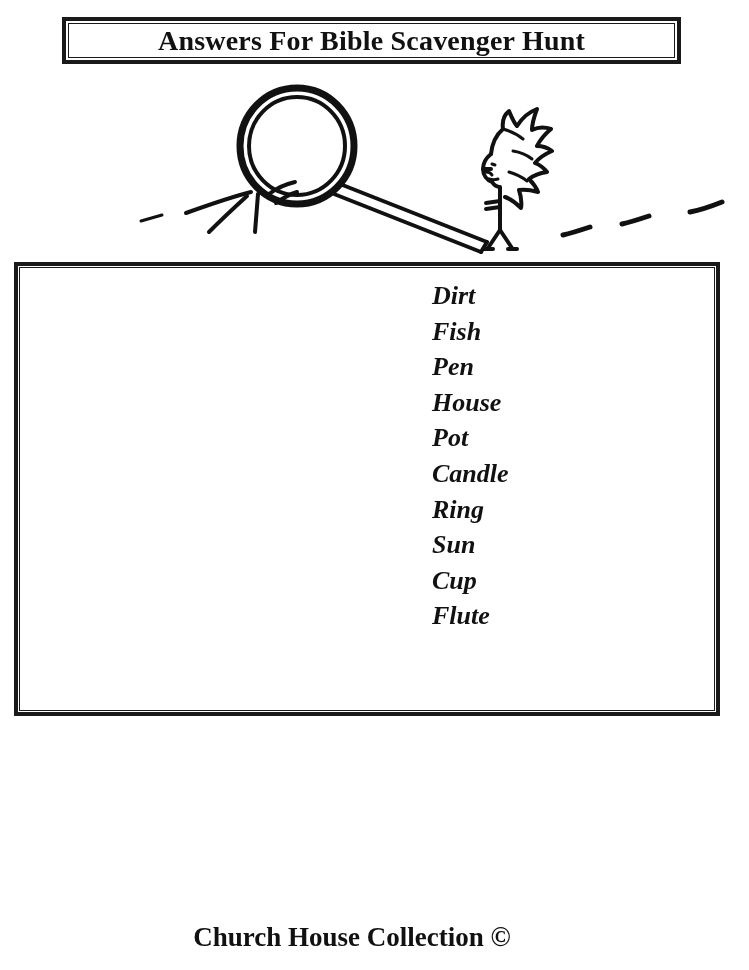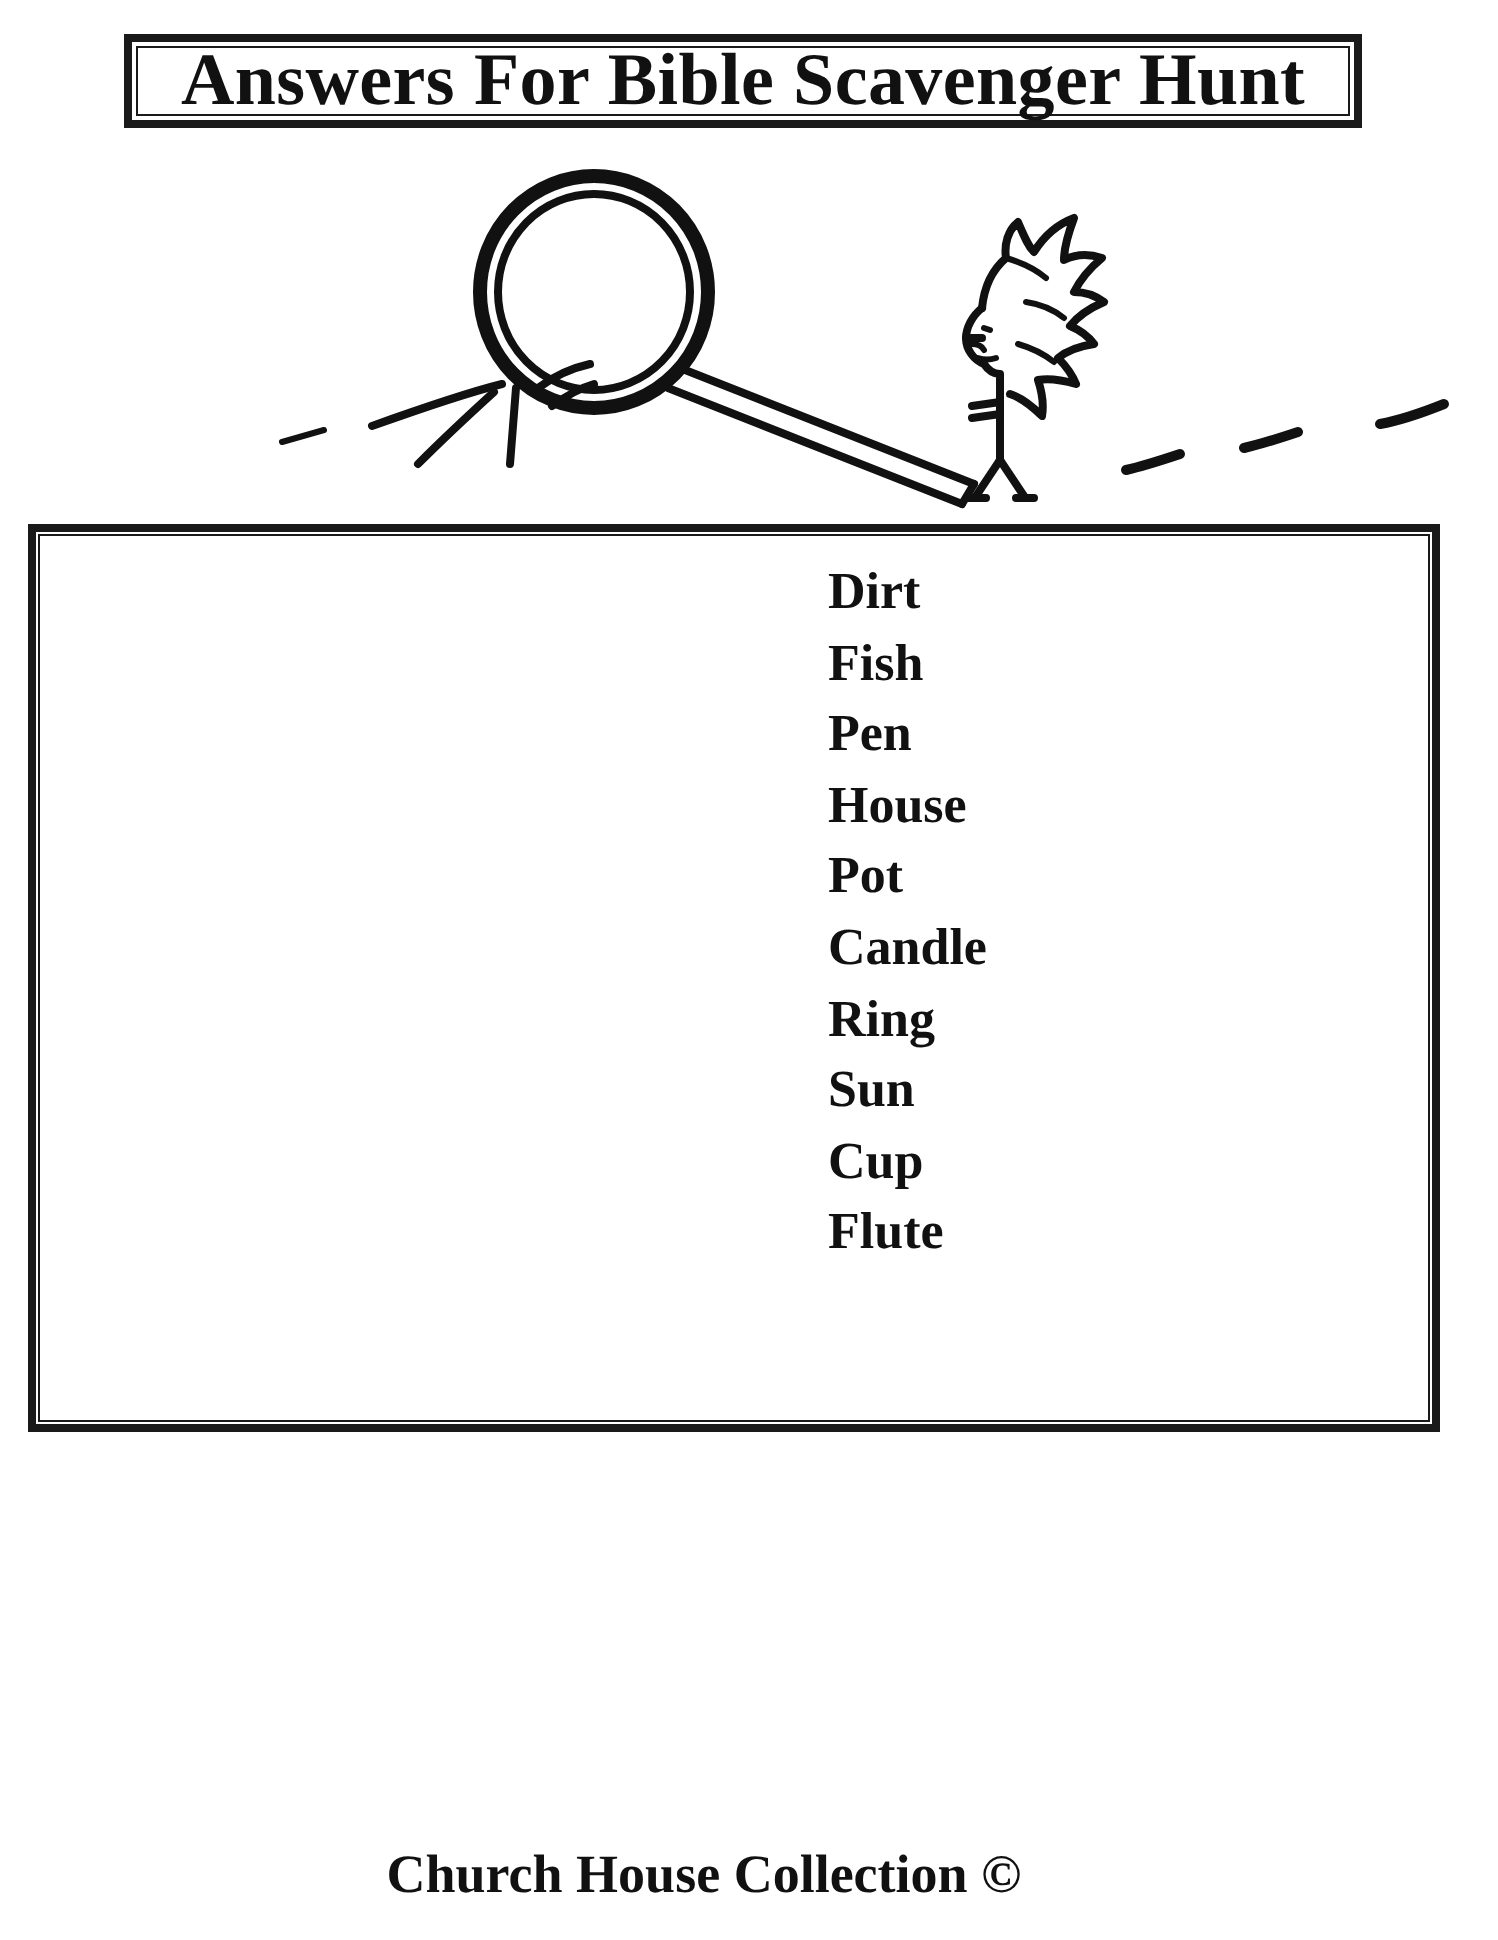--- a/index.html
+++ b/index.html
@@ -31,21 +31,21 @@
     justify-content: center;
   }
   .title-box-inner {
     border: 1px solid #1a1a1a;
     position: absolute;
     left: 2px; top: 2px; right: 2px; bottom: 2px;
     box-sizing: border-box;
     pointer-events: none;
   }
   .title-text {
-    font-size: 37px;
+    font-size: 28px;
     font-weight: bold;
     letter-spacing: 0.2px;
     white-space: nowrap;
     position: relative;
     z-index: 2;
   }
 
   
   .illustration {
     position: absolute;
@@ -108,21 +108,21 @@
   }
 
   .answer-list {
     list-style: none;
     margin: 0;
     padding: 0;
     font-size: 26px;
     font-weight: bold;
   }
   .col-1 .answer-list { margin-left: 80px; margin-top: 12px; }
-  .col-2 .answer-list { margin-top: 12px; }
+  .col-2 .answer-list { margin-left: 18px; margin-top: 12px; font-style: italic; }
   .answer-list li {
     line-height: 35.6px;
     white-space: nowrap;
   }
 
   
   .footer {
     position: absolute;
     left: 0;
     top: 922px;

